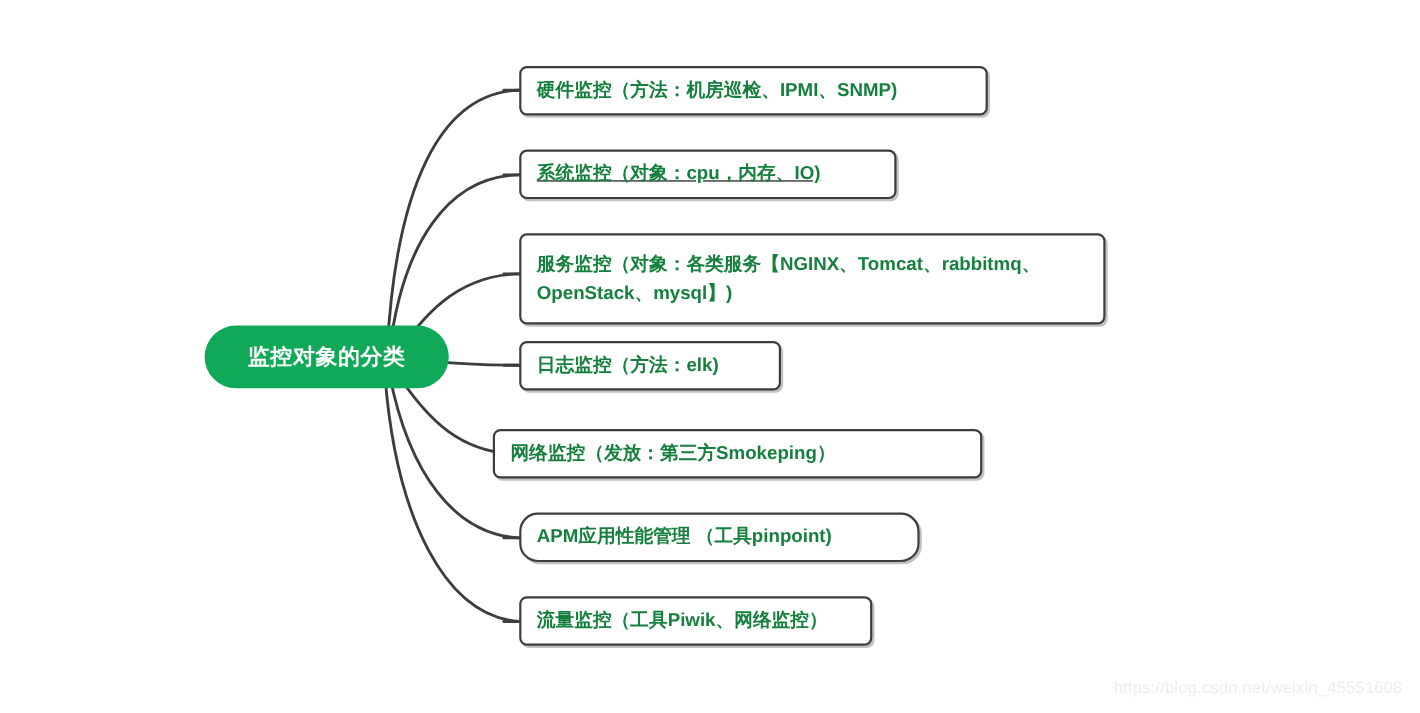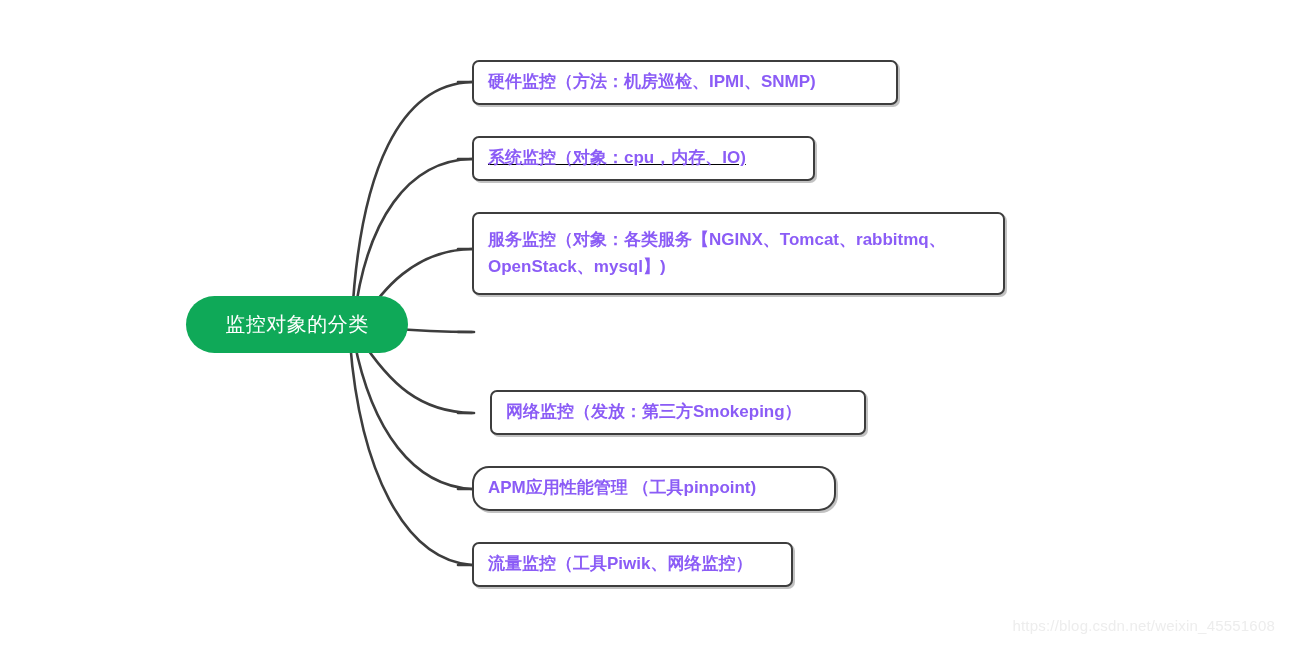--- a/index.html
+++ b/index.html
@@ -38,37 +38,37 @@
     background: #0fa958;
     display: flex;
     align-items: center;
     justify-content: center;
     box-sizing: border-box;
     z-index: 3;
   }
   .root-label {
     color: #ffffff;
     font-size: 20px;
-    font-weight: normal;
+    font-weight: bold;
     letter-spacing: 0.5px;
     white-space: nowrap;
   }
   .branch-node {
     position: absolute;
     background: #ffffff;
     border: 2px solid #3d3d3d;
     border-radius: 7px;
     box-sizing: border-box;
     display: flex;
     align-items: center;
     box-shadow: 2px 2px 0 rgba(120,120,120,0.45);
     z-index: 2;
   }
   .branch-label {
-    color: #8b5cf6;
+    color: #15803d;
     font-size: 17px;
     font-weight: bold;
     line-height: 1.55;
     padding: 0 14px;
     width: 100%;
     box-sizing: border-box;
   }
   .watermark {
     position: absolute;
     right: 16px;
@@ -115,22 +115,25 @@
   </div>
 
   <div class="branch-node" style="left:472px; top:136px; width:343px; height:45px;text-decoration:underline;">
     <span class="branch-label">系统监控（对象：cpu，内存、IO)</span>
   </div>
 
   <div class="branch-node" style="left:472px; top:212px; width:533px; height:83px;">
     <span class="branch-label">服务监控（对象：各类服务【NGINX、Tomcat、rabbitmq、OpenStack、mysql】)</span>
   </div>
 
+  <div class="branch-node" style="left:472px; top:310px; width:238px; height:45px;">
+    <span class="branch-label">日志监控（方法：elk)</span>
+  </div>
 
-  <div class="branch-node" style="left:490px; top:390px; width:376px; height:45px;">
+  <div class="branch-node" style="left:448px; top:390px; width:445px; height:45px;">
     <span class="branch-label">网络监控（发放：第三方Smokeping）</span>
   </div>
 
   <div class="branch-node" style="left:472px; top:466px; width:364px; height:45px;border-radius:17px;">
     <span class="branch-label">APM应用性能管理 （工具pinpoint)</span>
   </div>
 
   <div class="branch-node" style="left:472px; top:542px; width:321px; height:45px;">
     <span class="branch-label">流量监控（工具Piwik、网络监控）</span>
   </div>

